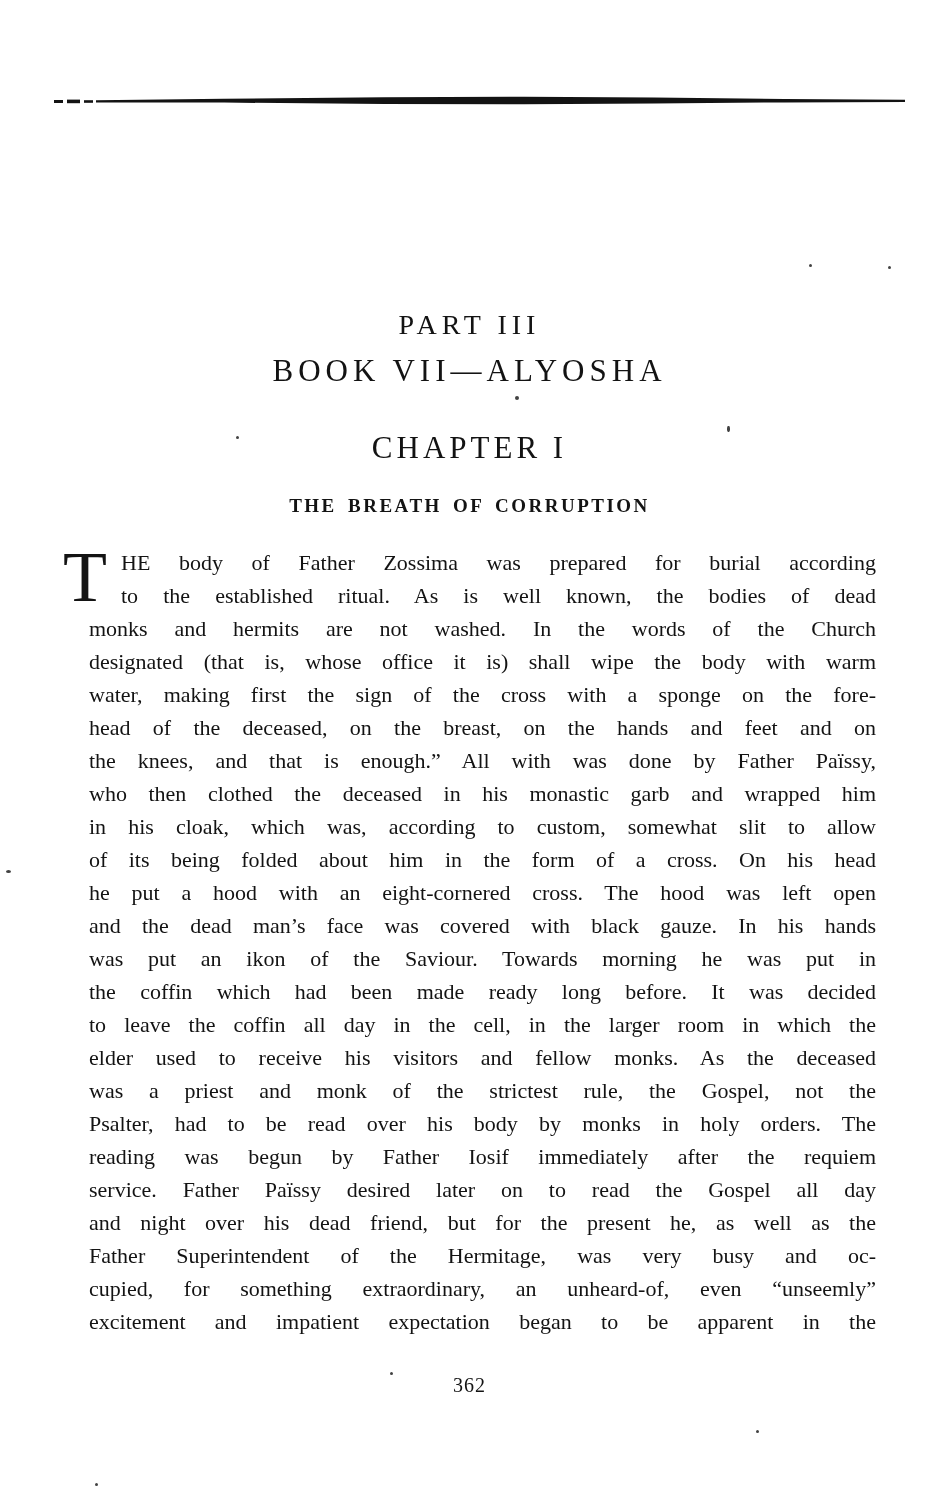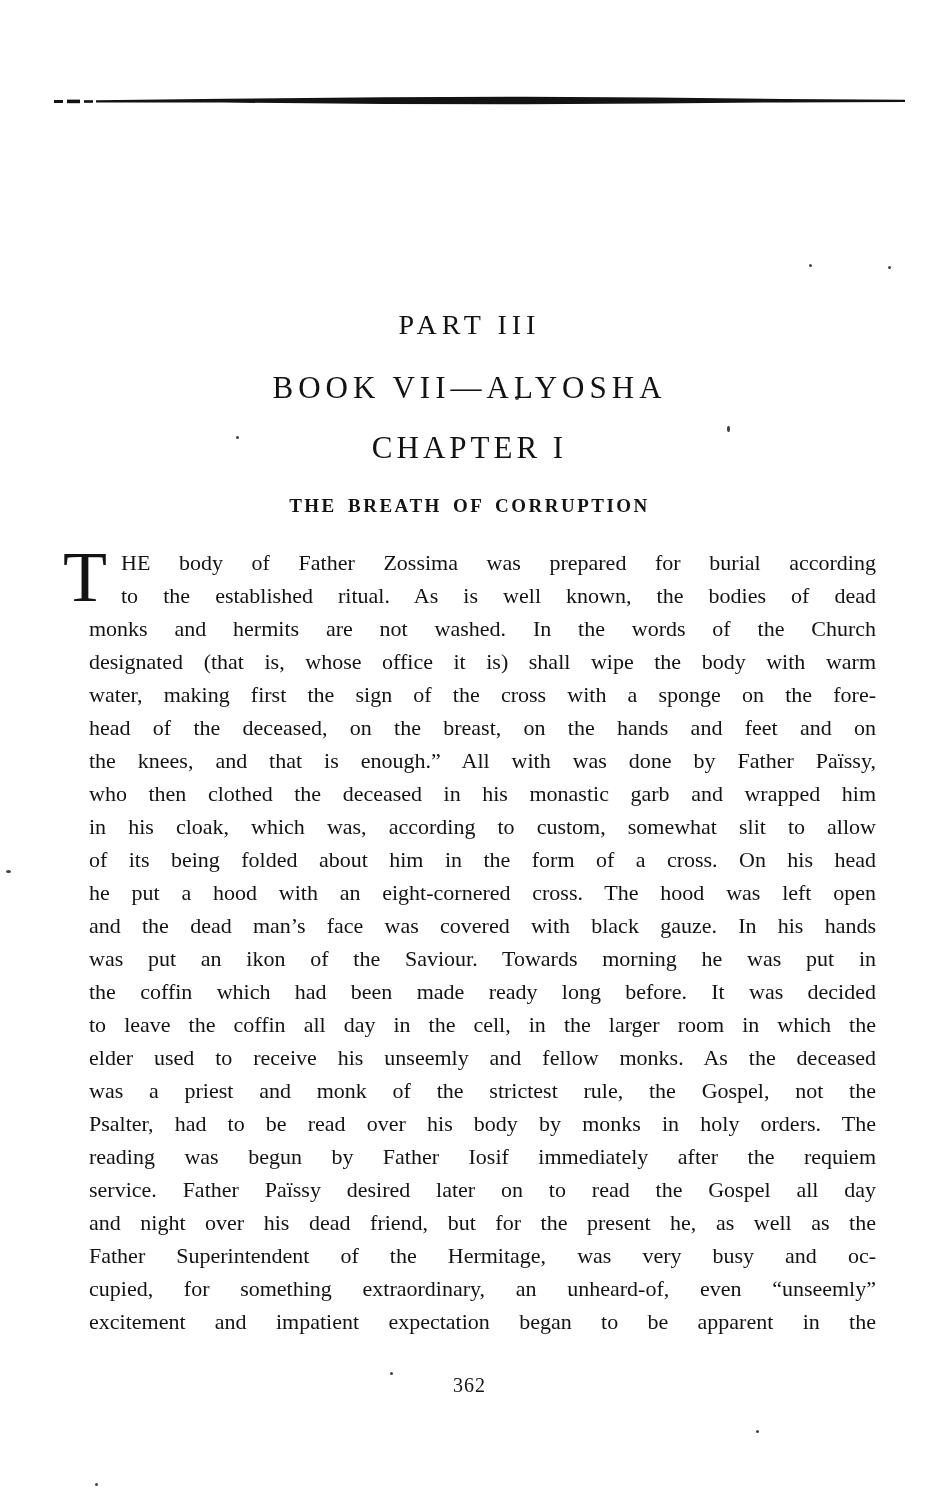--- a/index.html
+++ b/index.html
@@ -30,21 +30,21 @@
     color:var(--ink);
     font-weight:normal;
     margin:0;
   }
   .part-heading{
     top:309px;
     font-size:28px;letter-spacing:5px;
   }
   .book-heading{
     top:353px;
-    font-size:31px;letter-spacing:5px;margin-top:17px;
+    font-size:31px;letter-spacing:5px;
   }
   .chapter-heading{
     top:430px;
     font-size:31px;letter-spacing:4px;
   }
   .section-title{
     top:495px;
     font-size:19px;font-weight:bold;letter-spacing:2.5px;
     word-spacing:4px;
   }
@@ -126,21 +126,21 @@
       <div class="body-line">he put a hood with an eight-cornered cross.  The hood was left open</div>
 
       <div class="body-line">and the dead man’s face was covered with black gauze.  In his hands</div>
 
       <div class="body-line">was put an ikon of the Saviour.  Towards morning he was put in</div>
 
       <div class="body-line">the coffin which had been made ready long before.  It was decided</div>
 
       <div class="body-line">to leave the coffin all day in the cell, in the larger room in which the</div>
 
-      <div class="body-line">elder used to receive his unseemly and fellow monks.  As the deceased</div>
+      <div class="body-line">elder used to receive his visitors and fellow monks.  As the deceased</div>
 
       <div class="body-line">was a priest and monk of the strictest rule, the Gospel, not the</div>
 
       <div class="body-line">Psalter, had to be read over his body by monks in holy orders.  The</div>
 
       <div class="body-line">reading was begun by Father Iosif immediately after the requiem</div>
 
       <div class="body-line">service.  Father Païssy desired later on to read the Gospel all day</div>
 
       <div class="body-line">and night over his dead friend, but for the present he, as well as the</div>

